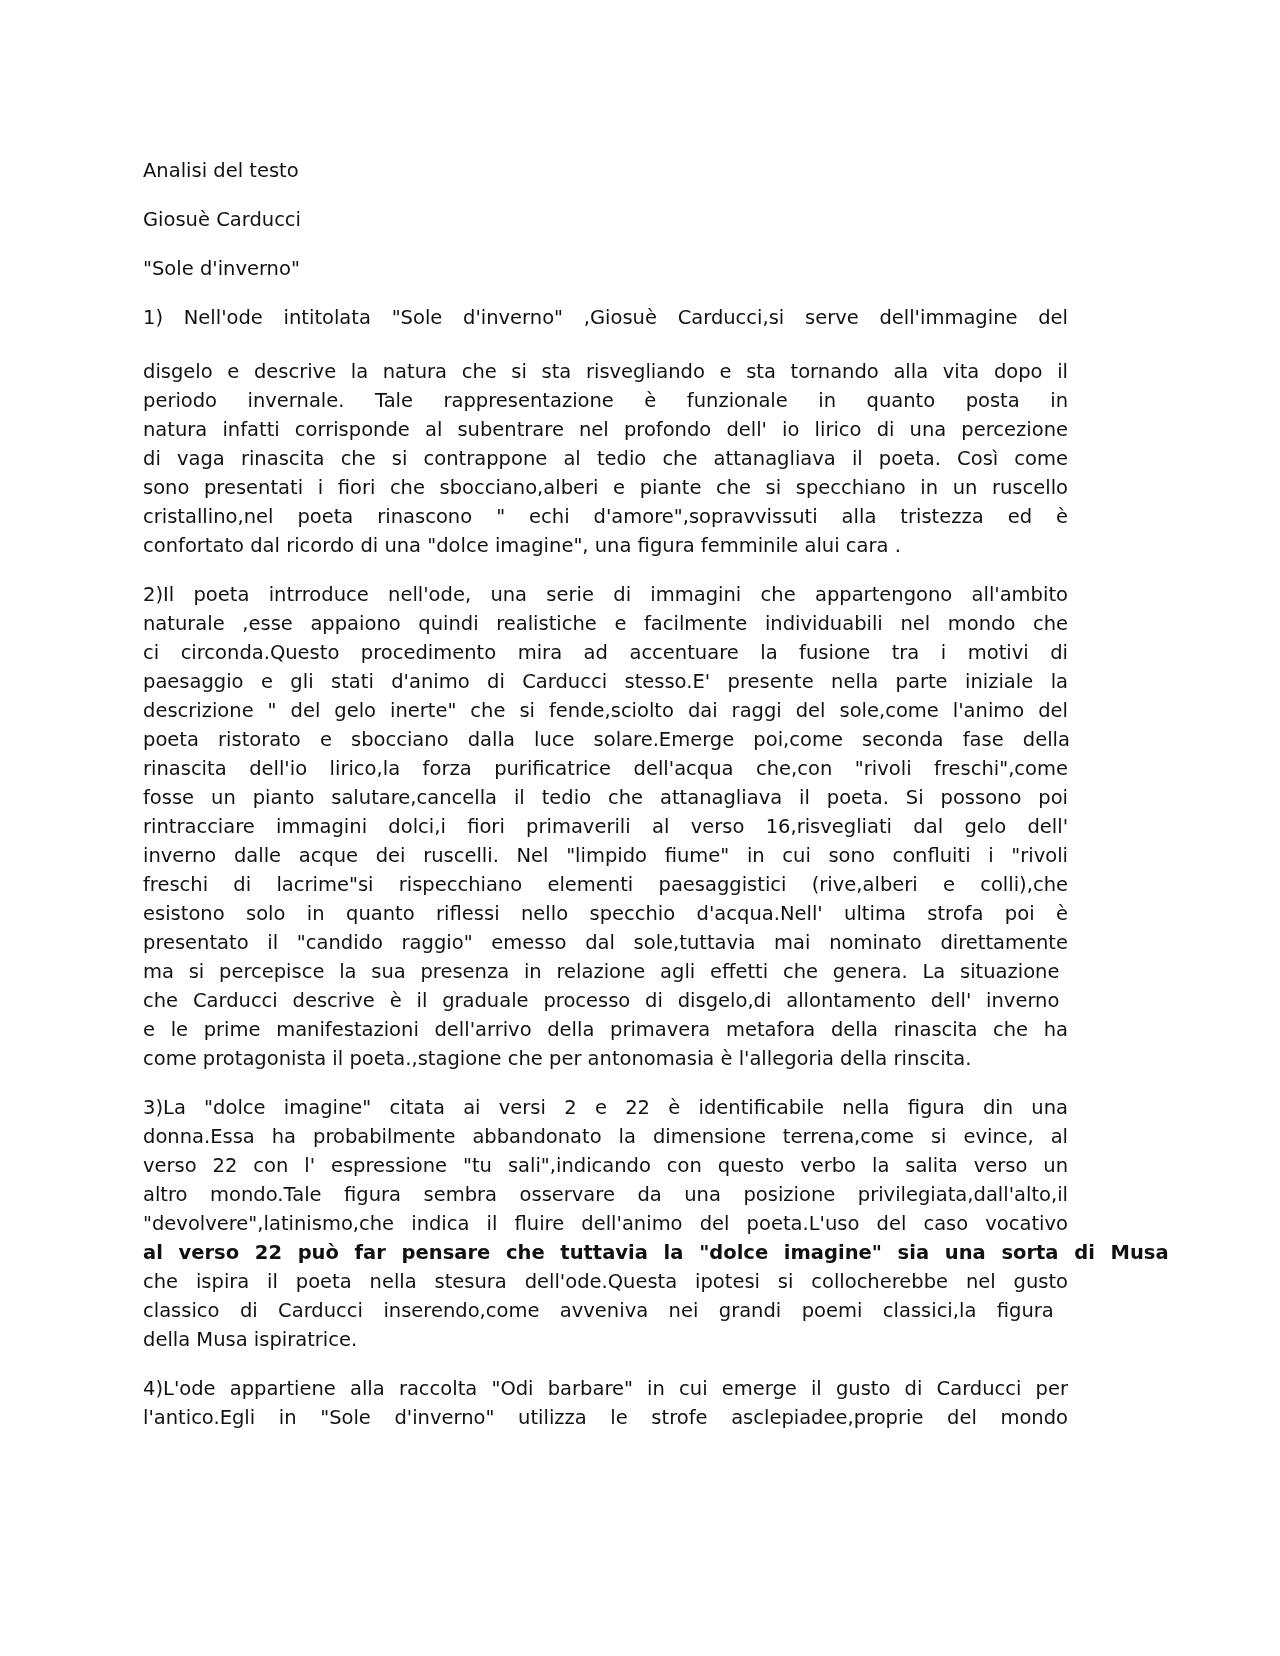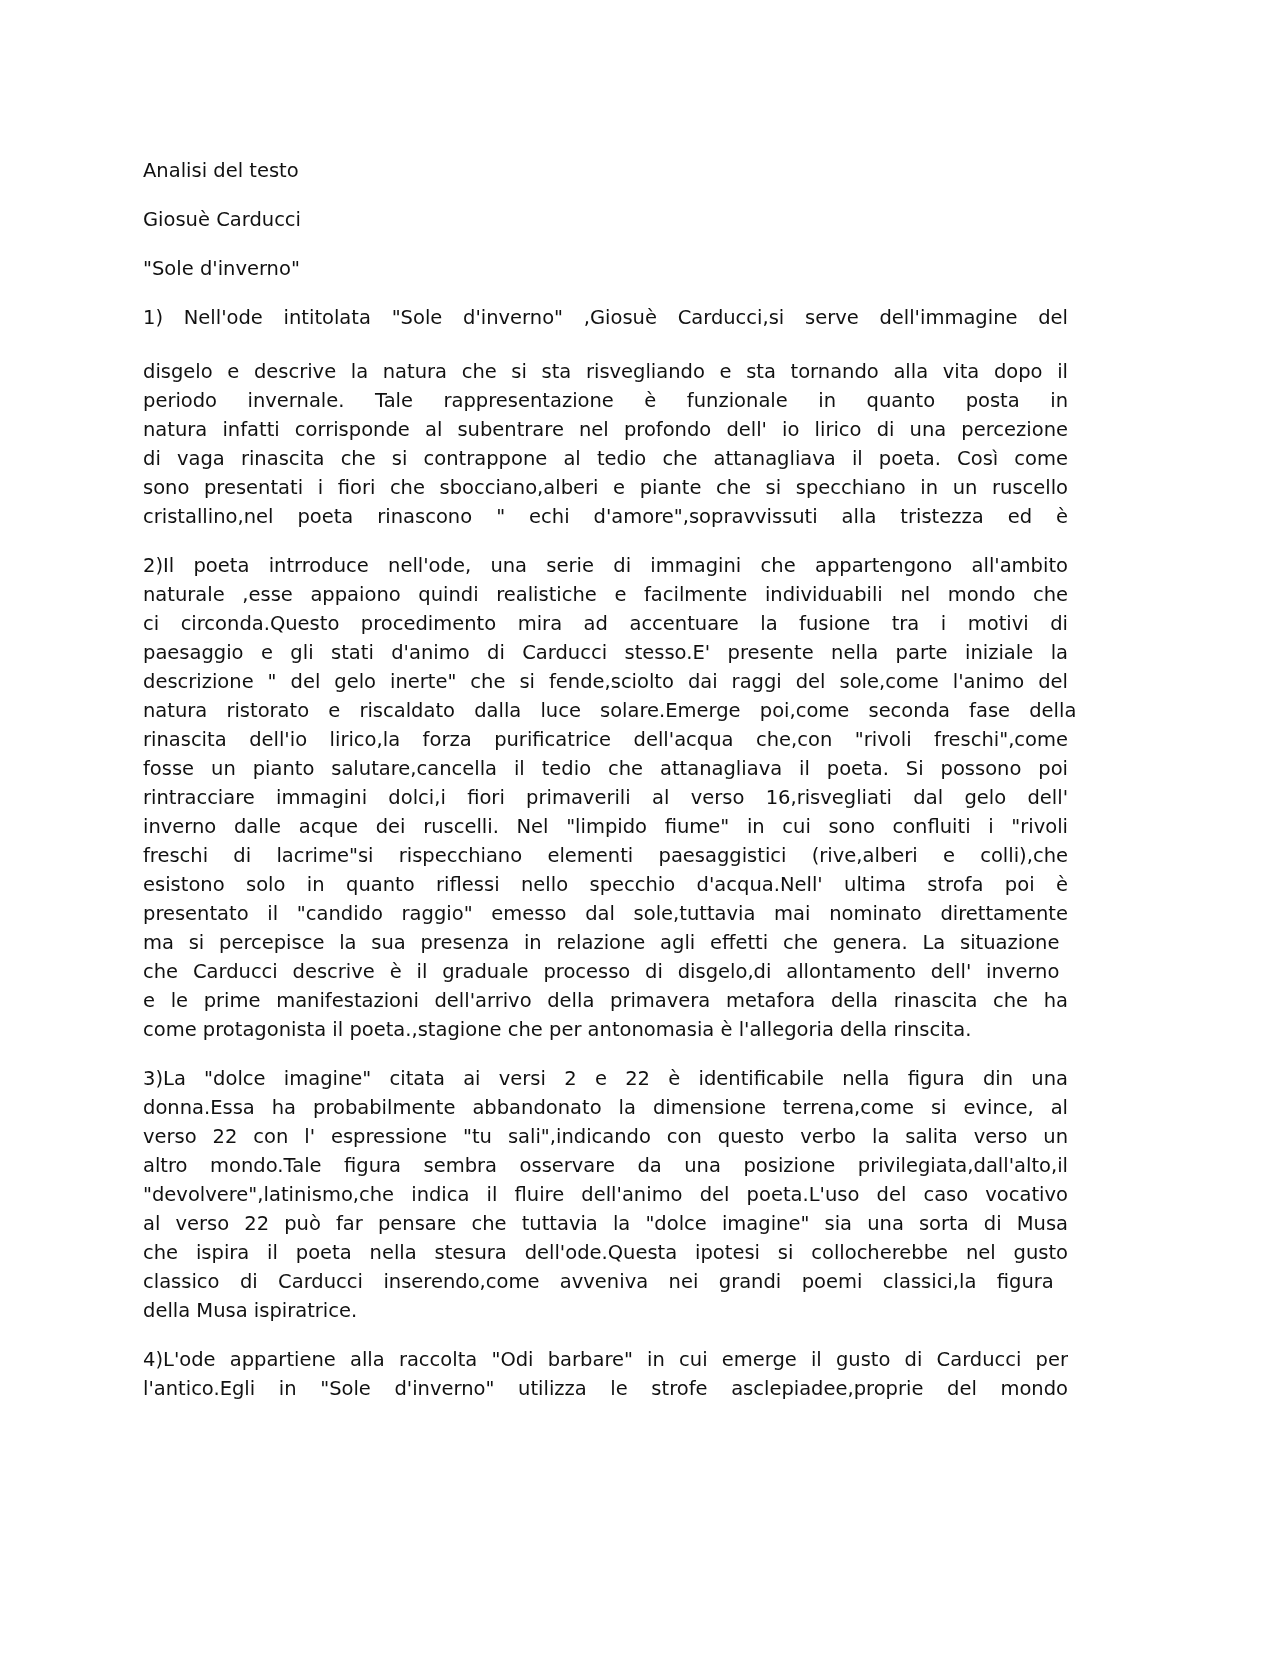--- a/index.html
+++ b/index.html
@@ -54,47 +54,48 @@
 
   <div id="paragraphs">
       <div class="para">
         <div class="line" style="word-spacing: 14.5208px; text-align-last: left; text-align: left;">1) Nell'ode intitolata "Sole d'inverno" ,Giosuè Carducci,si serve dell'immagine del</div>
         <div class="line" style="word-spacing: 8.425px; text-align-last: left; text-align: left; margin-top: 25px;">disgelo e descrive la natura che si sta risvegliando e sta tornando alla vita dopo il</div>
         <div class="line" style="word-spacing: 24.3021px; text-align-last: left; text-align: left;">periodo invernale. Tale rappresentazione è funzionale in quanto posta in</div>
         <div class="line" style="word-spacing: 8.93229px; text-align-last: left; text-align: left;">natura infatti corrisponde al subentrare nel profondo dell' io lirico di una percezione</div>
         <div class="line" style="word-spacing: 9.9363px; text-align-last: left; text-align: left;">di vaga rinascita che si contrappone al tedio che attanagliava il poeta. Così come</div>
         <div class="line" style="word-spacing: 8.3774px; text-align-last: left; text-align: left;">sono presentati i fiori che sbocciano,alberi e piante che si specchiano in un ruscello</div>
         <div class="line" style="word-spacing: 17.7917px; text-align-last: left; text-align: left;">cristallino,nel poeta rinascono " echi d'amore",sopravvissuti alla tristezza ed è</div>
+        <div class="line last">confortato dal ricordo di una "dolce imagine", una figura femminile alui cara .</div>
       </div>
       <div class="para">
         <div class="line" style="word-spacing: 13.1px; text-align-last: left; text-align: left;">2)Il poeta intrroduce nell'ode, una serie di immagini che appartengono all'ambito</div>
         <div class="line" style="word-spacing: 11.3875px; text-align-last: left; text-align: left;">naturale ,esse appaiono quindi realistiche e facilmente individuabili nel mondo che</div>
         <div class="line" style="word-spacing: 15.3097px; text-align-last: left; text-align: left;">ci circonda.Questo procedimento mira ad accentuare la fusione tra i motivi di</div>
         <div class="line" style="word-spacing: 11.2174px; text-align-last: left; text-align: right;">paesaggio e gli stati d'animo di Carducci stesso.E' presente nella parte iniziale la</div>
         <div class="line" style="word-spacing: 7.76683px; text-align-last: left; text-align: left;">descrizione " del gelo inerte" che si fende,sciolto dai raggi del sole,come l'animo del</div>
-        <div class="line" style="word-spacing: 12.9406px; text-align-last: left; text-align: left;">natura ristorato e riscaldato dalla luce solare.Emerge poi,come seconda fase della</div>
+        <div class="line" style="word-spacing: 12.9406px; text-align-last: left; text-align: left;">poeta ristorato e sbocciano dalla luce solare.Emerge poi,come seconda fase della</div>
         <div class="line" style="word-spacing: 16.3242px; text-align-last: left; text-align: left;">rinascita dell'io lirico,la forza purificatrice dell'acqua che,con "rivoli freschi",come</div>
         <div class="line" style="word-spacing: 10.7135px; text-align-last: left; text-align: left;">fosse un pianto salutare,cancella il tedio che attanagliava il poeta. Si possono poi</div>
         <div class="line" style="word-spacing: 15.1156px; text-align-last: left; text-align: left;">rintracciare immagini dolci,i fiori primaverili al verso 16,risvegliati dal gelo dell'</div>
         <div class="line" style="word-spacing: 11.4351px; text-align-last: left; text-align: left;">inverno dalle acque dei ruscelli. Nel "limpido fiume" in cui sono confluiti i "rivoli</div>
         <div class="line" style="word-spacing: 19.0586px; text-align-last: left; text-align: left;">freschi di lacrime"si rispecchiano elementi paesaggistici (rive,alberi e colli),che</div>
         <div class="line" style="word-spacing: 15.2173px; text-align-last: left; text-align: left;">esistono solo in quanto riflessi nello specchio d'acqua.Nell' ultima strofa poi è</div>
         <div class="line" style="word-spacing: 12.4635px; text-align-last: left; text-align: left;">presentato il "candido raggio" emesso dal sole,tuttavia mai nominato direttamente</div>
         <div class="line" style="word-spacing: 8.55804px; text-align-last: left; text-align: left;">ma si percepisce la sua presenza in relazione agli effetti che genera.  La situazione</div>
         <div class="line" style="word-spacing: 8.63411px; text-align-last: left; text-align: left;">che Carducci descrive è  il graduale processo di disgelo,di allontamento dell' inverno</div>
         <div class="line" style="word-spacing: 9.44034px; text-align-last: left; text-align: left;">e le prime manifestazioni dell'arrivo della primavera metafora della rinascita che ha</div>
         <div class="line last">come protagonista il poeta.,stagione che per antonomasia è l'allegoria della rinscita.</div>
       </div>
       <div class="para">
         <div class="line" style="word-spacing: 12.0804px; text-align-last: left; text-align: left;">3)La "dolce imagine" citata ai versi 2 e 22 è identificabile nella figura din una</div>
         <div class="line" style="word-spacing: 10.7656px; text-align-last: left; text-align: left;">donna.Essa ha probabilmente abbandonato la dimensione terrena,come si evince, al</div>
         <div class="line" style="word-spacing: 9.72476px; text-align-last: left; text-align: left;">verso 22 con l' espressione "tu sali",indicando con questo verbo la salita verso un</div>
         <div class="line" style="word-spacing: 16.3145px; text-align-last: left; text-align: left;">altro mondo.Tale figura sembra osservare da una posizione privilegiata,dall'alto,il</div>
         <div class="line" style="word-spacing: 10.9306px; text-align-last: left; text-align: left;">"devolvere",latinismo,che indica il fluire dell'animo del poeta.L'uso del caso vocativo</div>
-        <div class="line" style="word-spacing: 8.91875px; text-align-last: left; text-align: left;">al verso 22 può far pensare che tuttavia la "dolce imagine" sia una sorta di Musa</div>
+        <div class="line" style="word-spacing: 8.91875px; text-align-last: left; text-align: left; font-weight: bold;">al verso 22 può far pensare che tuttavia la "dolce imagine" sia una sorta di Musa</div>
         <div class="line" style="word-spacing: 11.6449px; text-align-last: left; text-align: left;">che ispira il poeta nella stesura dell'ode.Questa ipotesi si collocherebbe nel gusto</div>
         <div class="line" style="word-spacing: 14.2266px; text-align-last: left; text-align: left;">classico di Carducci inserendo,come avveniva  nei grandi poemi classici,la figura</div>
         <div class="line last">della Musa ispiratrice.</div>
       </div>
       <div class="para">
         <div class="line" style="word-spacing: 7.97716px; text-align-last: left; text-align: left;">4)L'ode appartiene alla raccolta "Odi barbare" in cui emerge il gusto di Carducci per</div>
         <div class="line" style="word-spacing: 17.4028px; text-align-last: left; text-align: left;">l'antico.Egli in "Sole d'inverno" utilizza le strofe asclepiadee,proprie del mondo</div>
       </div>
     </div>
 </div>

